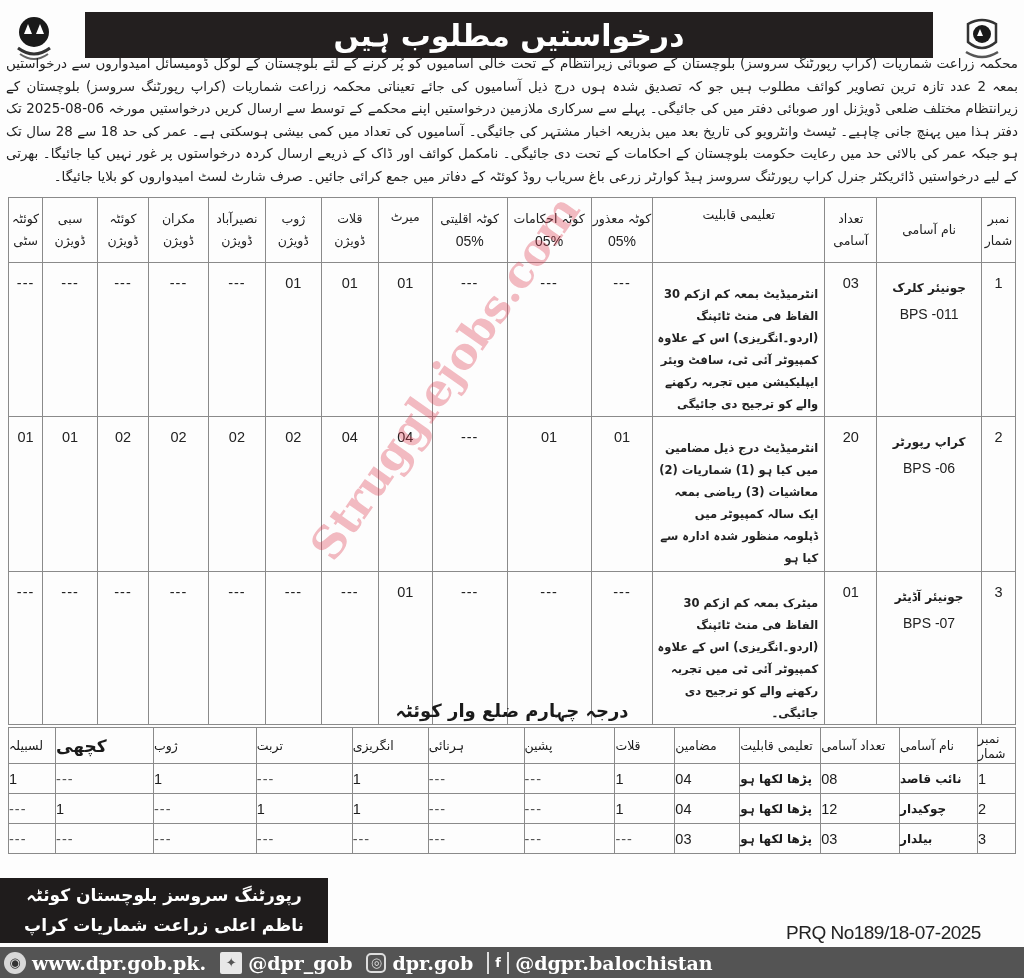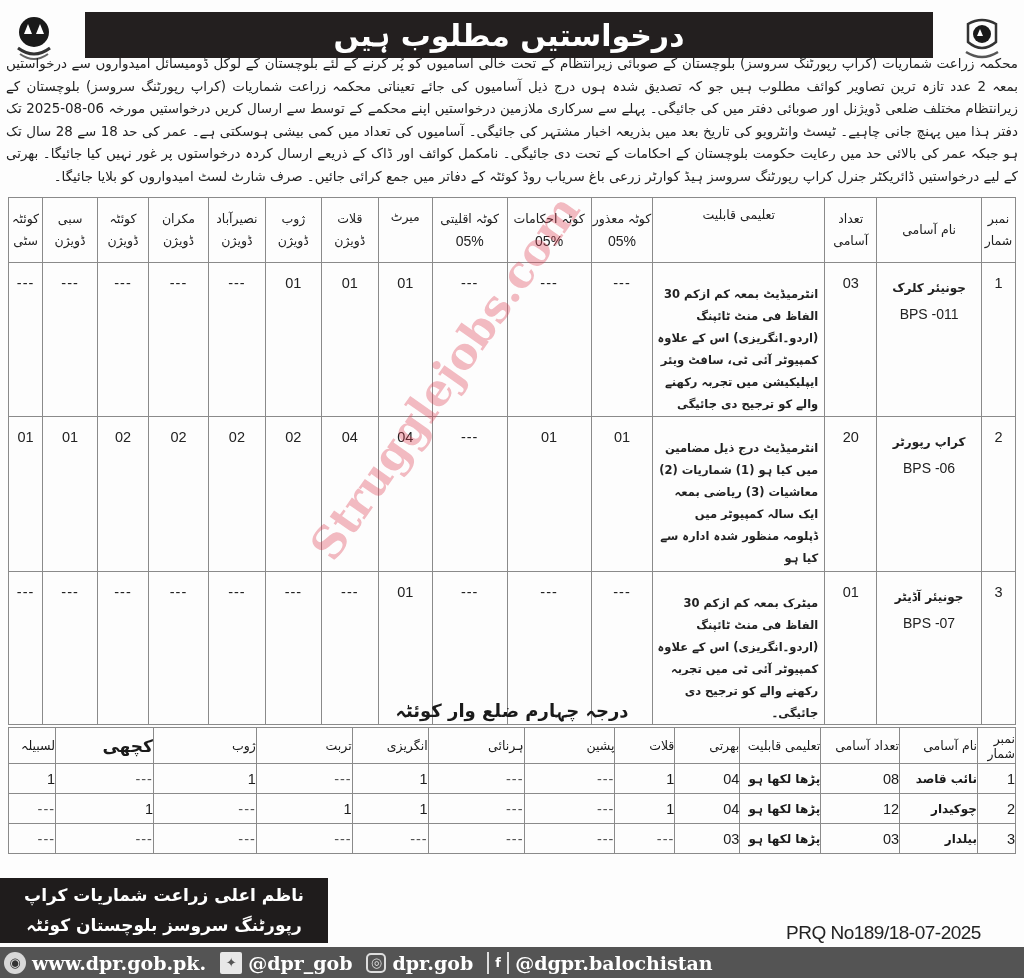--- a/index.html
+++ b/index.html
@@ -31,21 +31,21 @@
     .main-table td.qual { font-family: "DejaVu Sans", sans-serif; font-size: 11.5px; line-height: 22px; text-align: right;
       padding: 20px 6px 0 4px; font-weight: bold; }
     .main-table td.post { font-family: "DejaVu Sans", sans-serif; font-size: 12px; line-height: 26px; font-weight: bold; }
     .main-table td.post .bps { display: block; font-family: "Liberation Sans", sans-serif; font-size: 14px; font-weight: normal; }
     .dash { color: #555; letter-spacing: 1px; }
 
     .sub-title { position: absolute; left: 300px; top: 700px; width: 424px; text-align: center; direction: rtl;
       font-size: 18px; font-weight: bold; }
 
     .sub-table { position: absolute; left: 8px; top: 727px; width: 1008px; }
-    .sub-table td, .sub-table th { border: 1.3px solid #8a8a8a; text-align: right; vertical-align: middle;
+    .sub-table td, .sub-table th { border: 1.3px solid #8a8a8a; text-align: left; vertical-align: middle;
       font-size: 12.5px; font-weight: normal; }
     .sub-table th { height: 36px; }
     .sub-table th.kachhi { font-size: 17px; font-weight: bold; }
     .sub-table td { height: 30px; font-family: "Liberation Sans", sans-serif; font-size: 14.5px; }
     .sub-table td.urdu { font-family: "DejaVu Sans", sans-serif; font-size: 12px; font-weight: bold; }
 
     .sign-box { position: absolute; left: 0; top: 878px; width: 328px; height: 65px; background: #1f1c1c; color: #fff;
       direction: rtl; text-align: center; font-size: 17px; font-weight: bold; line-height: 30px; padding-top: 2px; }
     .prq { position: absolute; left: 786px; top: 922px; font-family: "Liberation Sans", sans-serif; font-size: 19px;
       font-weight: normal; color: #222; letter-spacing: -0.5px; }
@@ -196,21 +196,21 @@
       <col style="width:103px">
       <col style="width:98px">
     <col style="width:47px">
   </colgroup>
   <thead>
     <tr>
       <th>نمبر شمار</th>
       <th>نام آسامی</th>
       <th>تعداد آسامی</th>
       <th>تعلیمی قابلیت</th>
-      <th>بھرتی</th>
+      <th>مضامین</th>
       <th>قلات</th>
       <th>پشین</th>
       <th>ہرنائی</th>
       <th>انگریزی</th>
       <th>تربت</th>
       <th>ژوب</th>
       <th class="kachhi">کچھی</th>
       <th>لسبیلہ</th>
     </tr>
   </thead>
@@ -257,22 +257,22 @@
       <td class="dash">---</td>
       <td class="dash">---</td>
       <td class="dash">---</td>
       <td class="dash">---</td>
       <td class="dash">---</td>
     </tr>
   </tbody>
 </table>
 
 <div class="sign-box">
+  <div>رپورٹنگ سروسز بلوچستان کوئٹہ</div>
   <div>ناظم اعلی زراعت شماریات کراپ</div>
-  <div>رپورٹنگ سروسز بلوچستان کوئٹہ</div>
 </div>
 <div class="prq">PRQ No189/18-07-2025</div>
 
 <div class="footer">
   <div class="item">
     <span class="ico globe">◉</span>
     <span>www.dpr.gob.pk.</span>
   </div>
   <div class="item">
     <span class="ico tw">✦</span>

